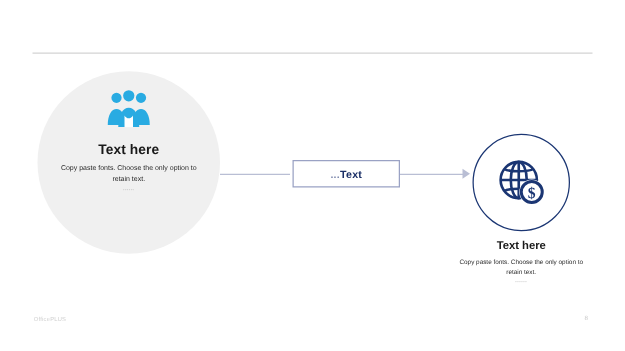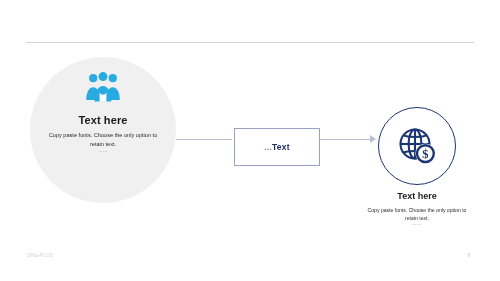--- a/index.html
+++ b/index.html
@@ -95,21 +95,21 @@
     border-bottom: 4px solid transparent;
     border-left: 6px solid #b9bed4;
   }
 
   
   .mid-box {
     position: absolute;
     left: 234px;
     top: 128px;
     width: 86px;
-    height: 38px;
+    height: 22px;
     box-sizing: border-box;
     border: 1.2px solid #9aa2c4;
     background: #ffffff;
     display: flex;
     align-items: center;
     justify-content: center;
   }
   .mid-box-label {
     font-size: 8.5px;
     font-weight: bold;

